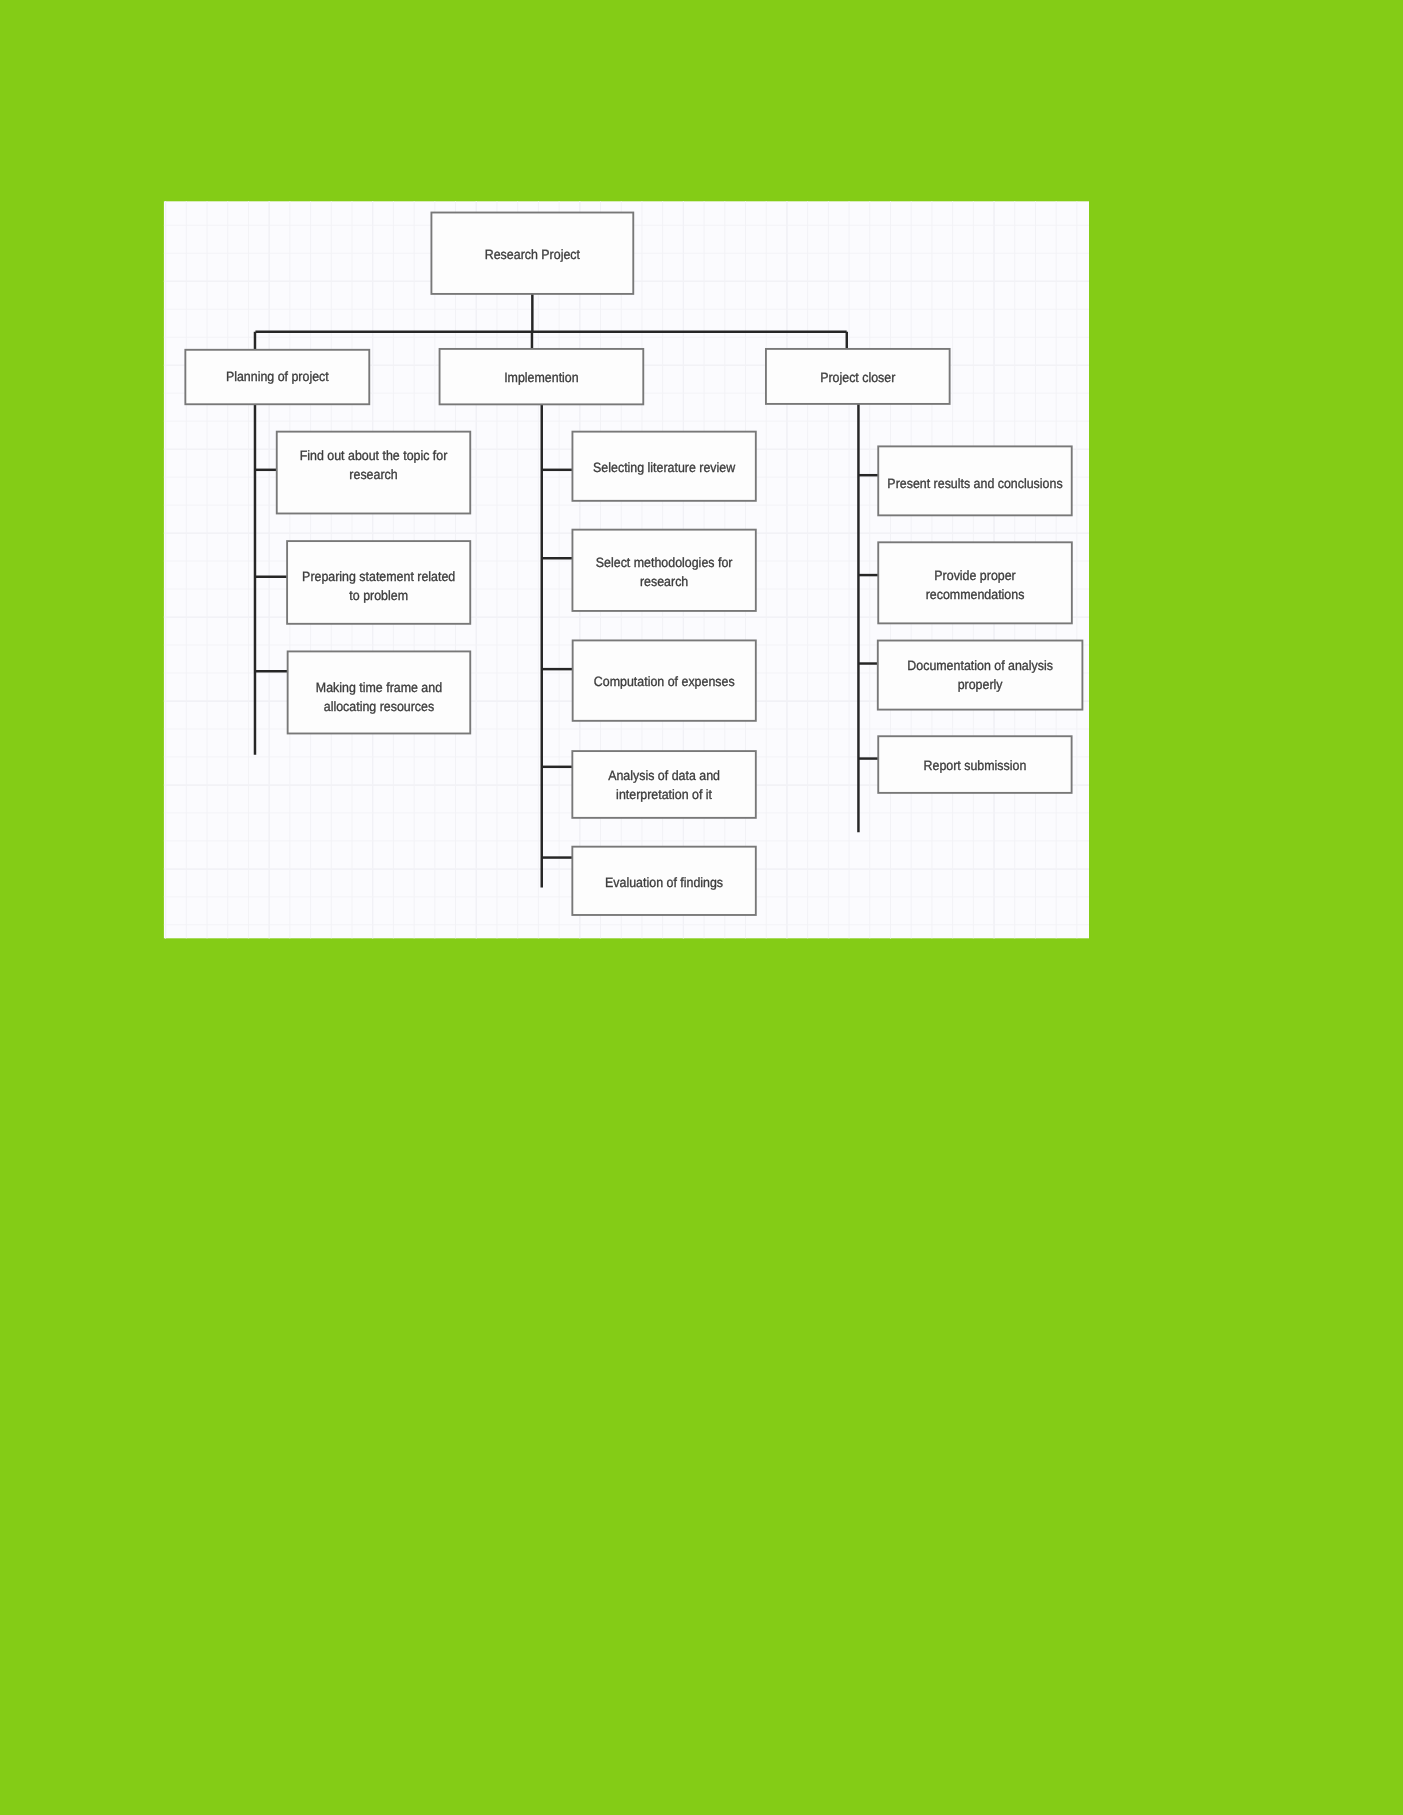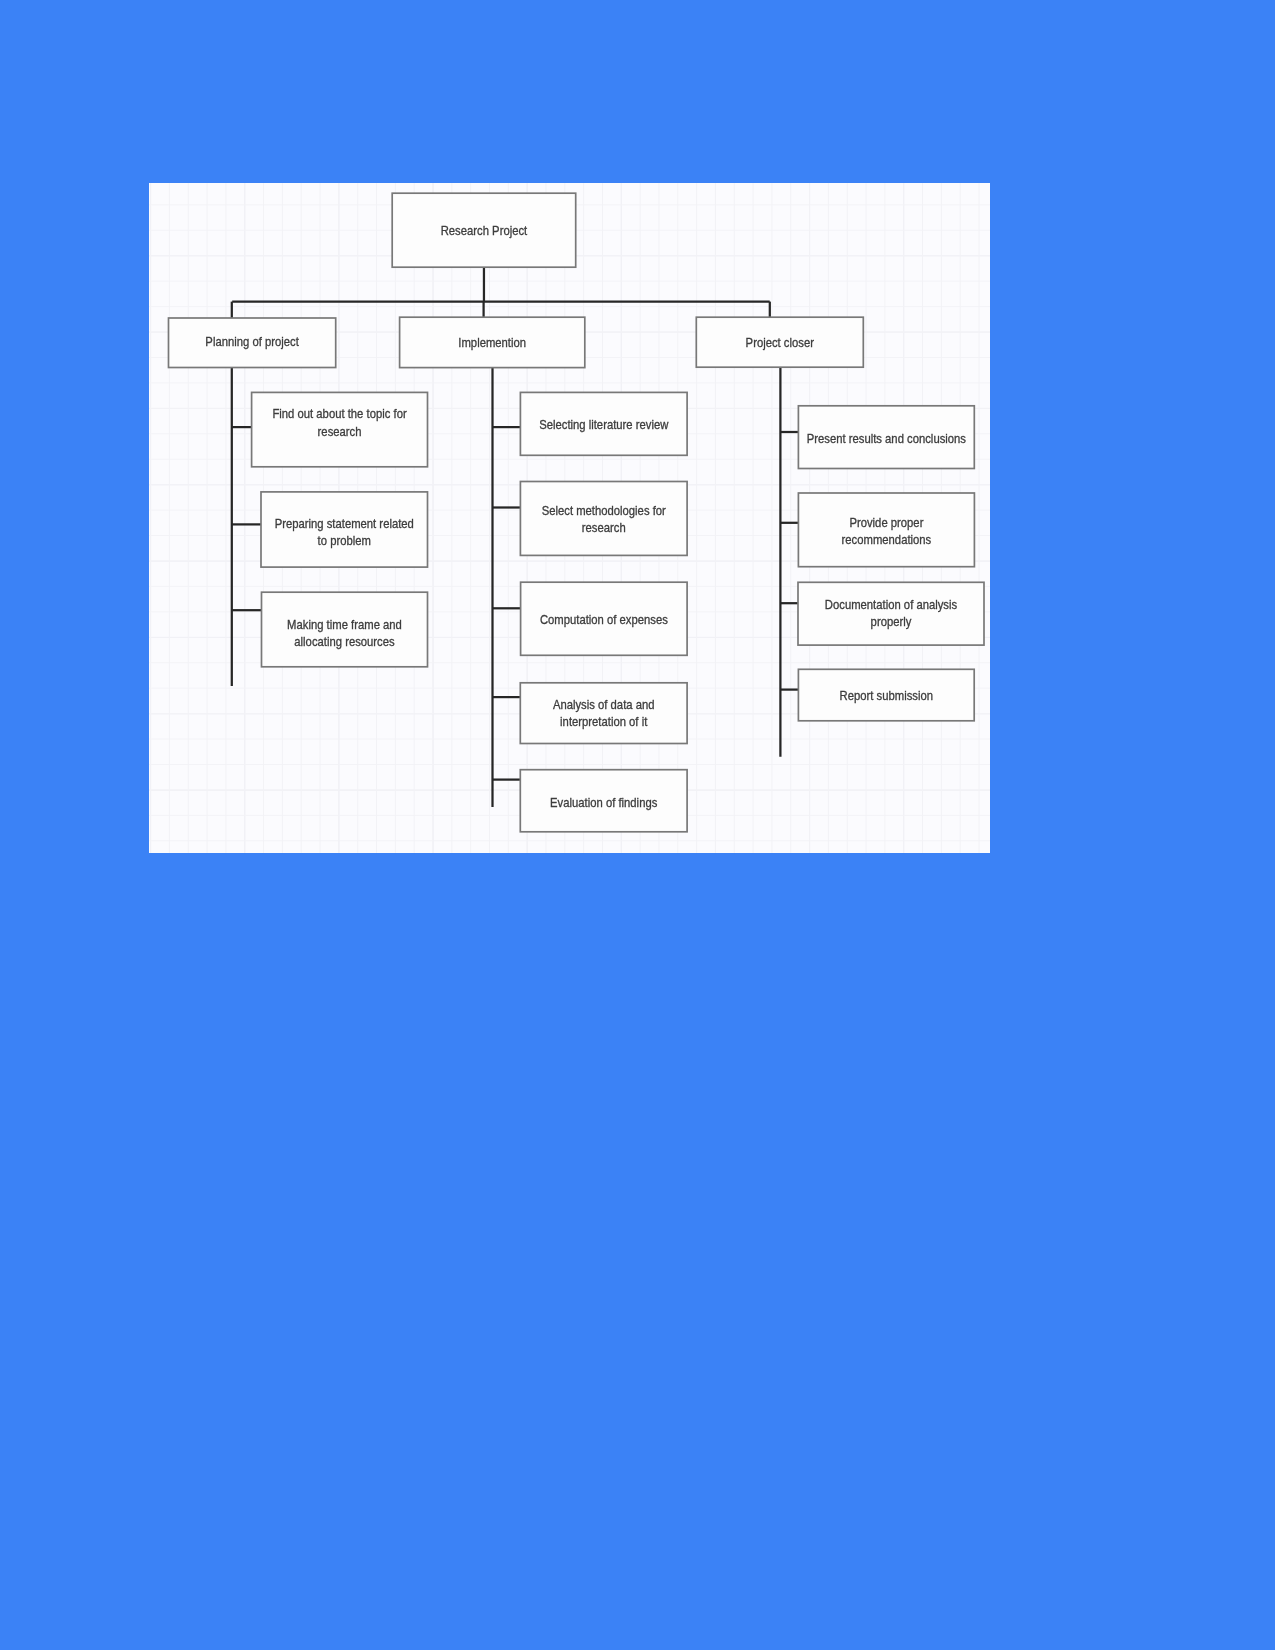--- a/index.html
+++ b/index.html
@@ -1,19 +1,19 @@
 <!DOCTYPE html>
 <html><head>
 <meta charset="utf-8">
 <title>Research Project – Work Breakdown Structure</title>
 <style>
   html,body{margin:0;padding:0;background:#ffffff;}
   body{width:1275px;height:1650px;overflow:hidden;
        font-family:"Liberation Sans",sans-serif;}
-  #canvas{position:absolute;left:0;top:0;width:1275px;height:1650px;background:#3b82f6;}
+  #canvas{position:absolute;left:0;top:0;width:1275px;height:1650px;background:#84cc16;}
   #grid{position:absolute;left:149px;top:182.5px;width:841px;height:670px;}
   #wbs{position:absolute;left:0;top:0;width:1275px;height:1650px;overflow:visible;
        -webkit-font-smoothing:antialiased;transform:translateZ(0);}
   .nodebox{fill:#fdfdfd;stroke:#787878;stroke-width:1.7;}
   .nodelabel{font-family:"Liberation Sans",sans-serif;font-size:12.3px;fill:#3c3c3c;
              text-anchor:middle;dominant-baseline:middle;
              stroke:#3c3c3c;stroke-width:0.3;paint-order:stroke fill;}
   .conn{stroke:#262626;stroke-width:2.25;fill:none;stroke-linecap:butt;}
 </style>
 </head>

